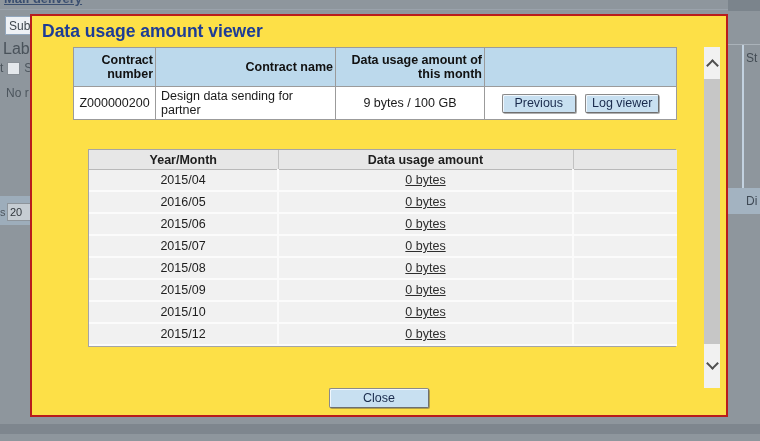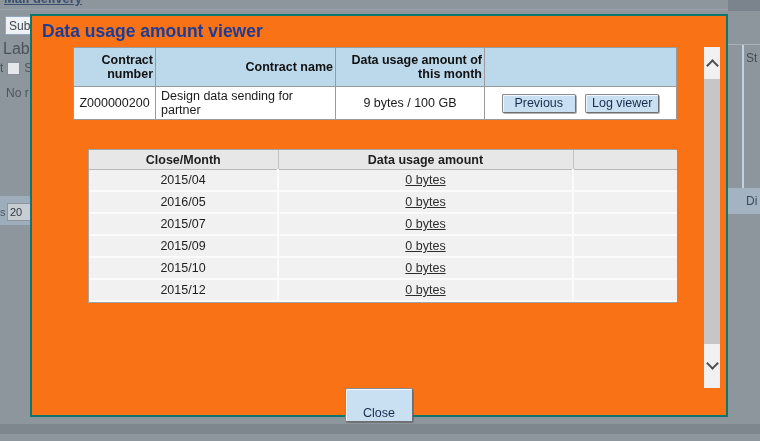--- a/index.html
+++ b/index.html
@@ -21,37 +21,37 @@
   .bg-select-arrow{width:0;height:0;border-left:3px solid transparent;border-right:3px solid transparent;border-top:4px solid #5a6168;}
   .bg-right-topband{position:absolute;left:728px;top:0;width:32px;height:11px;background:#7b848c;}
   .bg-right-hline{position:absolute;left:728px;top:44px;width:32px;height:1px;background:#aab2b9;}
   .bg-right-vline{position:absolute;left:742px;top:45px;width:2px;height:143px;background:#c3d2e0;}
   .bg-right-status{position:absolute;left:746px;top:51px;font-size:12px;color:#434c54;white-space:nowrap;}
   .bg-right-band{position:absolute;left:728px;top:188px;width:32px;height:26px;background:#a3b3c1;}
   .bg-right-display{position:absolute;left:746px;top:194px;font-size:12px;color:#3f4a55;white-space:nowrap;}
   .bg-bottom-band{position:absolute;left:0;top:424px;width:760px;height:10px;background:#7e868e;}
 
   
-  .dialog{position:absolute;left:30px;top:14px;width:694px;height:399px;background:#f97316;border:2px solid #0f766e;}
+  .dialog{position:absolute;left:30px;top:14px;width:694px;height:399px;background:#fde047;border:2px solid #b91c1c;}
   .dlg-title{position:absolute;left:10px;top:5px;font-size:17.5px;font-weight:bold;color:#1d3c96;white-space:nowrap;}
 
   table{border-collapse:collapse;table-layout:fixed;}
   .contracts{position:absolute;left:41px;top:31px;width:603px;font-size:12.5px;color:#1a1a1a;}
   .contracts th{background:#bcd9ec;border:1px solid #9b9b9b;font-weight:bold;text-align:right;padding:1px 2px;height:36px;color:#111;}
   .contracts td{border:1px solid #9b9b9b;background:#ffffff;padding:1px 2px;}
   .contracts tr.r1 td{height:26px;}
   .contracts tr.r2 td{height:30px;}
   .c-num{text-align:center;}
   .c-name{text-align:left;padding-left:5px !important;line-height:1.15;}
   .c-usage{text-align:center;}
   .c-actions{text-align:center;white-space:nowrap;}
 
   .btn{display:inline-block;box-sizing:border-box;background:#c8e0f1;border:1px solid #8a8a8a;border-right-color:#6f6f6f;border-bottom-color:#6f6f6f;border-radius:2px;box-shadow:inset 1px 1px 0 rgba(255,255,255,.75),1px 1px 0 rgba(80,80,80,.45);color:#1a2b4d;font-size:12.5px;font-family:"Liberation Sans",sans-serif;text-align:center;cursor:pointer;}
   .row-btn{width:74px;height:19px;line-height:16px;margin:0 3px;padding:0;}
-  .close-btn{position:absolute;left:50%;transform:translateX(-50%);top:372px;width:68px;height:20px;line-height:17px;padding:16px;}
+  .close-btn{position:absolute;left:50%;transform:translateX(-50%);top:372px;width:100px;height:20px;line-height:17px;padding:0;}
 
   .monthly-wrap{position:absolute;left:56px;top:133px;width:588px;border:1px solid #a5a5a5;background:#f1f1f1;box-sizing:border-box;}
   .monthly{width:100%;font-size:12.5px;color:#1e1e1e;}
   .monthly th{background:#e7e7e7;height:19px;font-weight:bold;text-align:center;border-bottom:1px solid #b9b9b9;padding:0;}
   .monthly th.mdiv{border-right:1px solid #c2c2c2;}
   .monthly td{background:#f1f1f1;height:20px;text-align:center;border-bottom:2px solid #fbfbfb;padding:0;}
   .monthly td.mdiv{border-right:2px solid #fbfbfb;}
   .usage-link{color:#2d2d2d;text-decoration:underline;cursor:pointer;text-align:center;}
 
   
@@ -127,38 +127,48 @@
 
     <div class="monthly-wrap">
       <table class="monthly">
         <colgroup>
             <col style="width:189px">
             <col style="width:295px">
             <col style="width:104px">
           </colgroup>
         <thead>
           <tr>
-            <th class="mdiv">Close/Month</th>
+            <th class="mdiv">Year/Month</th>
             <th class="mdiv">Data usage amount</th>
             <th></th>
           </tr>
         </thead>
         <tbody>
           <tr>
             <td class="mdiv">2015/04</td>
             <td class="mdiv"><a class="usage-link">0 bytes</a></td>
             <td></td>
           </tr>
           <tr>
             <td class="mdiv">2016/05</td>
             <td class="mdiv"><a class="usage-link">0 bytes</a></td>
             <td></td>
           </tr>
           <tr>
+            <td class="mdiv">2015/06</td>
+            <td class="mdiv"><a class="usage-link">0 bytes</a></td>
+            <td></td>
+          </tr>
+          <tr>
             <td class="mdiv">2015/07</td>
+            <td class="mdiv"><a class="usage-link">0 bytes</a></td>
+            <td></td>
+          </tr>
+          <tr>
+            <td class="mdiv">2015/08</td>
             <td class="mdiv"><a class="usage-link">0 bytes</a></td>
             <td></td>
           </tr>
           <tr>
             <td class="mdiv">2015/09</td>
             <td class="mdiv"><a class="usage-link">0 bytes</a></td>
             <td></td>
           </tr>
           <tr>
             <td class="mdiv">2015/10</td>

